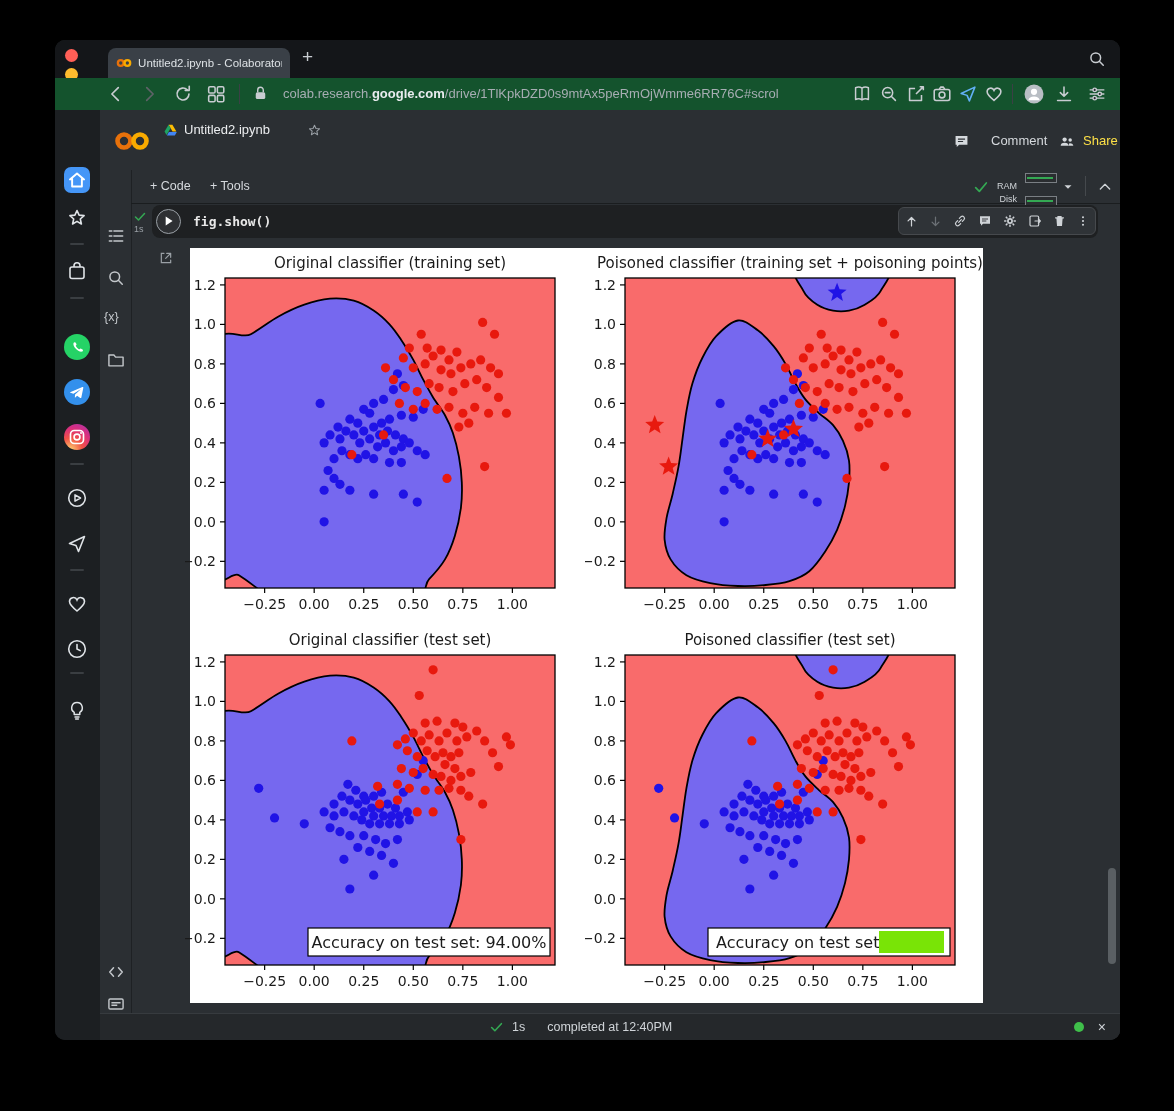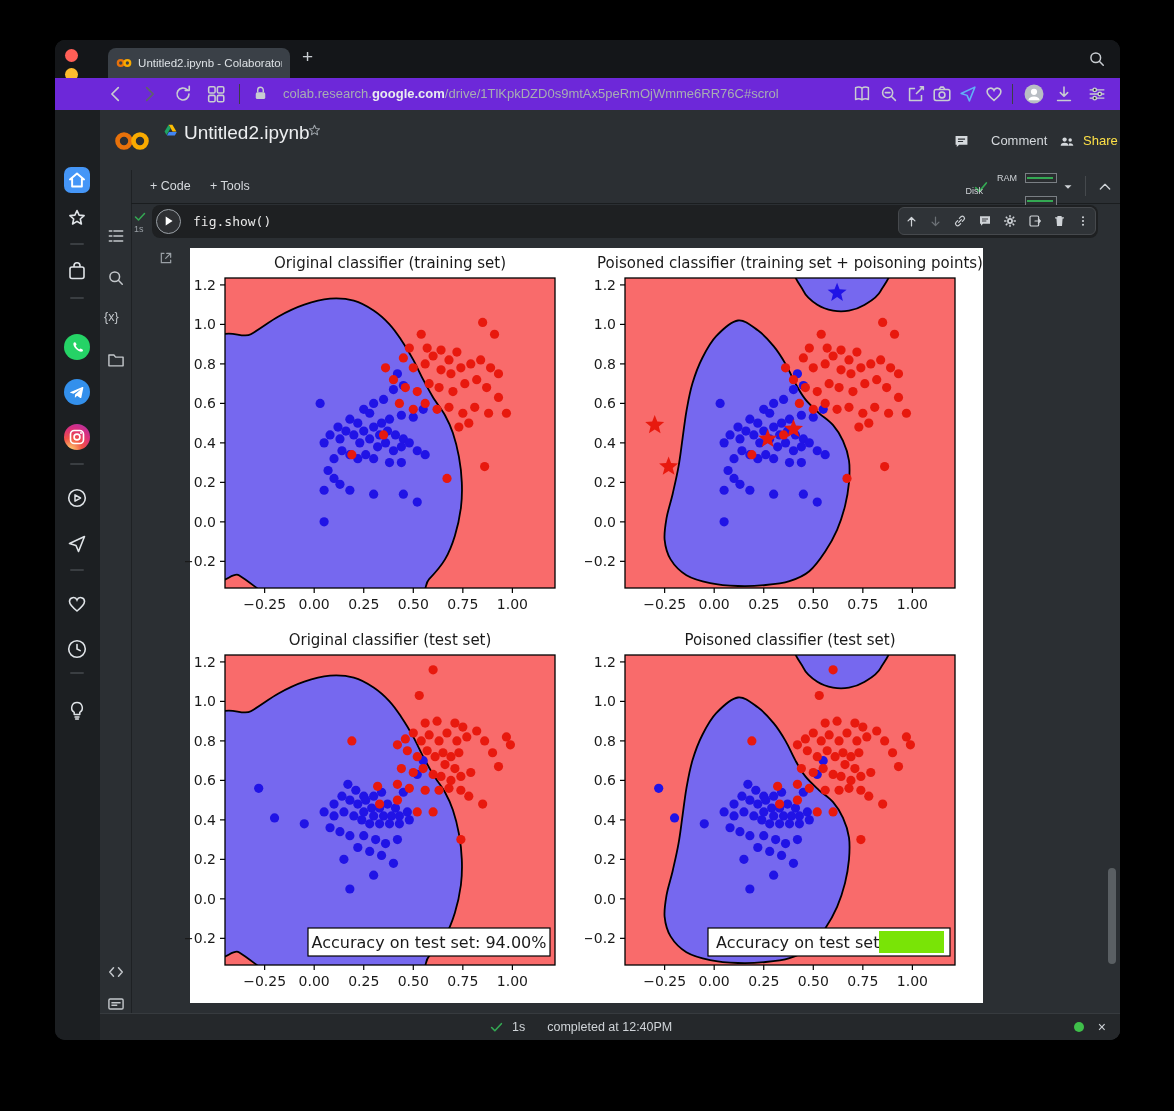--- a/index.html
+++ b/index.html
@@ -4,40 +4,40 @@
 <style>
   html,body{margin:0;padding:0;background:#000;width:1174px;height:1111px;overflow:hidden;
     font-family:"Liberation Sans",sans-serif;-webkit-font-smoothing:antialiased;}
   .abs{position:absolute;}
   #window{position:absolute;left:55px;top:40px;width:1065px;height:1000px;background:#1f2327;
     border-radius:10px;overflow:hidden;}
   .tabstrip{position:absolute;left:0;top:0;width:100%;height:38px;background:#141619;}
   .tab{position:absolute;left:53px;top:8px;width:182px;height:30px;background:#3a4047;
     border-radius:8px 8px 0 0;display:flex;align-items:center;padding:0 8px;box-sizing:border-box;}
   .tab-title{color:#dde1e5;font-size:11.5px;white-space:nowrap;overflow:hidden;margin-left:6px;}
-  .navbar{position:absolute;left:0;top:38px;width:100%;height:32px;background:#6d28d9;
+  .navbar{position:absolute;left:0;top:38px;width:100%;height:32px;background:#14532d;
     border-bottom:1px solid #101214;}
   .urltext{color:#a7adb3;font-size:13px;white-space:nowrap;}
   .urltext b{color:#e9ecef;font-weight:bold;}
   .appbar{position:absolute;left:0;top:70px;width:45px;height:930px;background:#1c1f22;}
   .appdiv{position:absolute;width:14px;height:2px;background:#3a3e42;border-radius:1px;}
   .colab{position:absolute;left:45px;top:70px;width:1020px;height:930px;background:#2b2f33;}
   .menuitem{display:inline-block;margin-right:17px;color:#e3e6e9;font-size:13px;cursor:pointer;}
   .saved{color:#9aa0a6;font-size:12.5px;text-decoration:underline;}
   .toolbar{position:absolute;left:31px;top:60px;right:0;height:33px;border-bottom:1px solid #1a1d1f;text-decoration:underline;}
   .addbtn{color:#d5d9dd;font-size:12.5px;}
-  .cell{position:absolute;left:52px;top:95px;width:946px;height:33px;background:#1e2022;border-radius:8px;}
+  .cell{position:absolute;left:52px;top:95px;width:946px;height:33px;background:#1e2022;border-radius:8px;font-weight:bold;}
   .code{font-family:"DejaVu Sans Mono","Liberation Mono",monospace;font-size:13px;color:#e8e8e8;}
   .celltools{position:absolute;right:24px;top:97px;width:196px;height:26px;background:#2f3337;
     border:1px solid #46494d;border-radius:6px;display:flex;align-items:center;justify-content:space-around;}
   .output{position:absolute;left:90px;top:138px;width:793px;height:755px;background:#ffffff;}
   .statusbar{position:absolute;left:0;bottom:0;width:100%;height:26px;background:#25282b;
     border-top:1px solid #373b3f;display:flex;align-items:center;}
   .stxt{color:#d0d4d8;font-size:12.5px;}
-  .meterlbl{color:#cfd3d7;font-size:9px;line-height:10px;text-align:right;}
+  .meterlbl{color:#cfd3d7;font-size:9px;line-height:10px;text-align:right;margin-top:8px;}
   .meter{width:30px;height:8px;border:1px solid #7a7f84;background:#2a2d30;position:relative;margin-left:4px;}
   .meter i{position:absolute;left:1px;top:3px;width:26px;height:2px;background:#34a853;}
   .scrollthumb{position:absolute;width:8px;border-radius:4px;background:#5a5f63;}
   svg text{font-family:"DejaVu Sans",sans-serif;}
   .subplot{position:absolute;width:400px;height:377px;}
 </style>
 </head>
 <body>
 
 <div id="window">
@@ -193,21 +193,21 @@
 
     <svg class="abs" style="left:12px;top:20px;" width="40" height="22" viewBox="0 0 40 22">
       <circle cx="12" cy="11" r="6.5" fill="none" stroke="#E8710A" stroke-width="4.6"></circle>
       <circle cx="28" cy="11" r="6.5" fill="none" stroke="#F9AB00" stroke-width="4.6"></circle>
       </svg>
     <svg class="abs" style="left:62px;top:13px;" width="17" height="16" viewBox="0 0 24 22">
       <path d="M9.3 2 h5.4 l5.6 9.8 h-5.4 Z" fill="#fbbc04"></path>
       <path d="M9.3 2 L3.6 11.8 l2.8 4.9 L12.1 7 Z" fill="#1ea362"></path>
       <path d="M6.9 17.2 h11.2 l2.8-4.9 H9.7 Z" fill="#4285f4"></path>
       </svg>
-    <div class="abs" style="left:84px;top:12px;color:#eceef0;font-size:19px;">Untitled2.ipynb</div>
+    <div class="abs" style="left:84px;top:12px;color:#eceef0;font-size:13px;">Untitled2.ipynb</div>
     <svg class="abs" style="left:206px;top:12px;" width="17" height="17" viewBox="0 0 24 24">
       <path d="M12 4.5 l2.1 4.6 5 .5 -3.8 3.4 1.1 5 -4.4-2.6 -4.4 2.6 1.1-5 -3.8-3.4 5-.5 Z" fill="none" stroke="#9aa0a6" stroke-width="1.5" stroke-linejoin="round"></path>
       </svg>
 
 
     <svg class="abs" style="left:852px;top:22px;" width="19" height="19" viewBox="0 0 24 24">
       <path d="M4.5 5 h15 V16 h-10.5 l-3 3 V16 h-1.5 Z" fill="#d5d9dd"></path>
       <path d="M7.5 9 h9 M7.5 12 h6.5" stroke="#2b2f33" stroke-width="1.4"></path>
       </svg>
     <div class="abs" style="left:891px;top:23px;color:#d5d9dd;font-size:13px;">Comment</div>
@@ -247,21 +247,21 @@
     <div class="toolbar">
       <div class="abs addbtn" style="left:19px;top:9px;">+ Code</div>
       <div class="abs addbtn" style="left:79px;top:9px;">+ Tools</div>
       <svg class="abs" style="left:842px;top:9px;" width="16" height="16" viewBox="0 0 24 24">
         <path d="M4 13 L9.5 18.5 L20 6" fill="none" stroke="#34a853" stroke-width="2.6" stroke-linecap="round" stroke-linejoin="round"></path>
         </svg>
       <div class="abs meterlbl" style="left:862px;top:3px;width:24px;">RAM</div>
       <div class="abs meter" style="left:890px;top:3px;">
           <i></i>
         </div>
-      <div class="abs meterlbl" style="left:828px;top:16px;width:24px;">Disk</div>
+      <div class="abs meterlbl" style="left:862px;top:16px;width:24px;">Disk</div>
       <div class="abs meter" style="left:890px;top:16px;">
           <i></i>
         </div>
       <svg class="abs" style="left:930px;top:10px;" width="14" height="14" viewBox="0 0 24 24">
         <path d="M6 9 L12 15 L18 9 Z" fill="#cfd3d7"></path>
         </svg>
       <div class="abs" style="left:954px;top:6px;width:1px;height:20px;background:#45494d;"></div>
       <svg class="abs" style="left:966px;top:9px;" width="16" height="16" viewBox="0 0 24 24">
         <path d="M5 15 L12 8 L19 15" fill="none" stroke="#cfd3d7" stroke-width="2" stroke-linecap="round" stroke-linejoin="round"></path>
         </svg>

